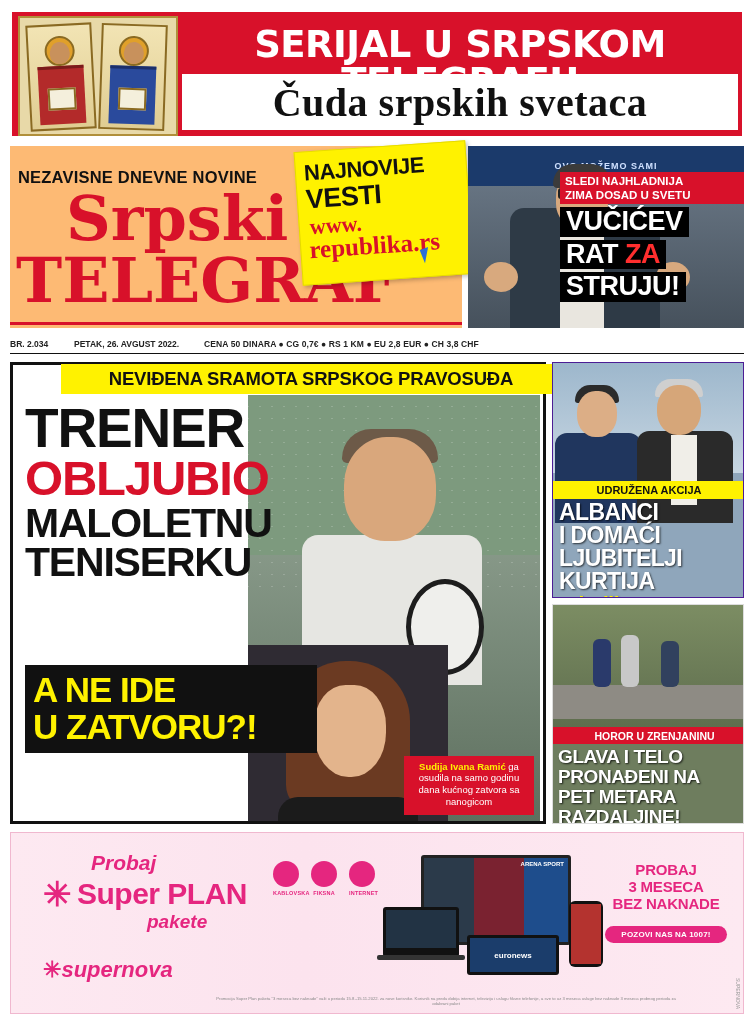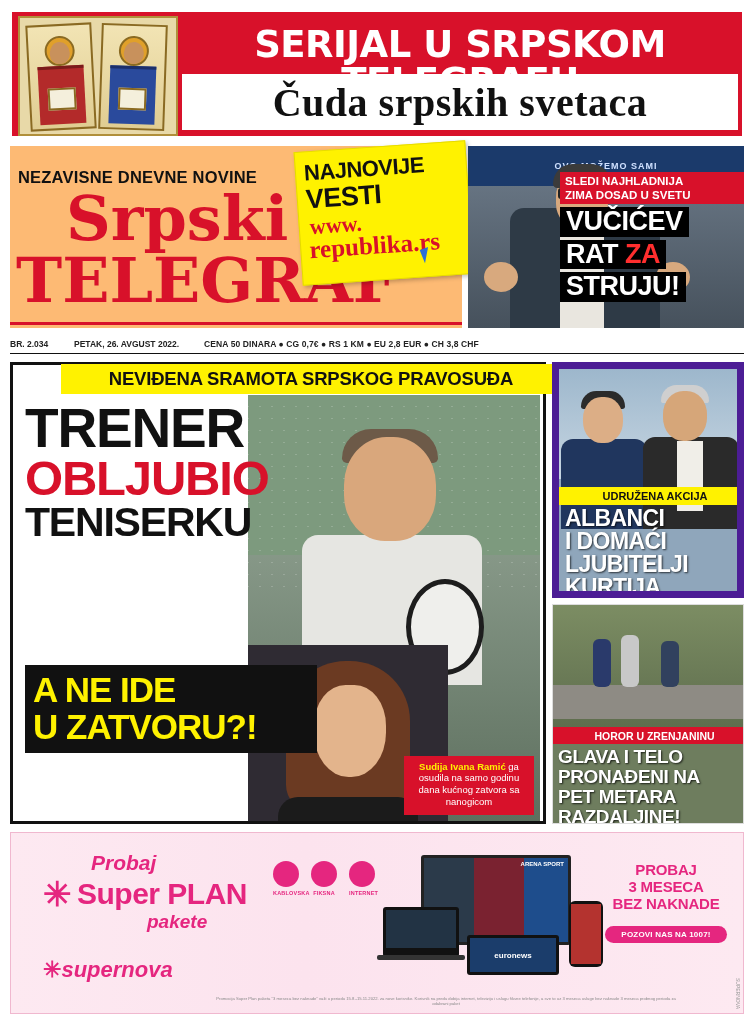--- a/index.html
+++ b/index.html
@@ -211,21 +211,21 @@
   .h-teniserku { font-size:41px; margin-top:1px; }
   .black-band {
     position:absolute; left:12px; top:300px; width:292px; background:#111;
     padding:7px 8px 9px;
   }
   .bb-l1 { color:#fff200; font-weight:900; font-size:35px; letter-spacing:-1px; line-height:1; }
   .bb-l2 { color:#fff200; font-weight:900; font-size:35px; letter-spacing:-1px; line-height:1; margin-top:2px; }
 
   
   .right-col { position:absolute; left:552px; top:362px; width:192px; height:462px; }
-  .rc-top { position:absolute; left:0; top:0; width:192px; height:236px; background:#8fa6bb; overflow:hidden; border:7px solid #4c1d95; }
+  .rc-top { position:absolute; left:0; top:0; width:192px; height:236px; background:#8fa6bb; overflow:hidden; border:1px solid #4c1d95; }
   .rc-top .sky { position:absolute; left:0; top:0; width:192px; height:110px; background:linear-gradient(#9db7cc,#c7d6e2); }
   .rc-top .man1-head { position:absolute; left:24px; top:28px; width:40px; height:46px; background:#dcae86; border-radius:46%; }
   .rc-top .man1-hair { position:absolute; left:22px; top:22px; width:44px; height:18px; background:#2b2b2b; border-radius:22px 22px 4px 4px; }
   .rc-top .man1-body { position:absolute; left:2px; top:70px; width:86px; height:90px; background:#20365e; border-radius:12px 12px 0 0; }
   .rc-top .man2-head { position:absolute; left:104px; top:22px; width:44px; height:50px; background:#d6a679; border-radius:46%; }
   .rc-top .man2-hair { position:absolute; left:102px; top:16px; width:48px; height:18px; background:#cfcfcf; border-radius:24px 24px 4px 4px; }
   .rc-top .man2-body { position:absolute; left:84px; top:68px; width:96px; height:92px; background:#2a2a2a; border-radius:12px 12px 0 0; }
   .rc-top .shirt2 { position:absolute; left:118px; top:72px; width:26px; height:70px; background:#f0eee8; }
   .rc-strip {
     position:absolute; left:0; top:118px; width:192px; height:18px;
@@ -397,20 +397,21 @@
       </div>
 
       <div class="judge-box">
         <span class="hl">Sudija Ivana Ramić</span><span> ga osudila na samo godinu dana kućnog zatvora sa nanogicom</span>
       </div>
     </div>
 
     <div class="head-stack">
       <div class="h-line h-trener">TRENER</div>
       <div class="h-line h-obljubio">OBLJUBIO</div>
+      <div class="h-line h-maloletnu">MALOLETNU</div>
       <div class="h-line h-teniserku">TENISERKU</div>
     </div>
 
     <div class="black-band">
       <div class="bb-l1">A NE IDE</div>
       <div class="bb-l2">U ZATVORU?!</div>
     </div>
   </div>
 
   <div class="right-col">

